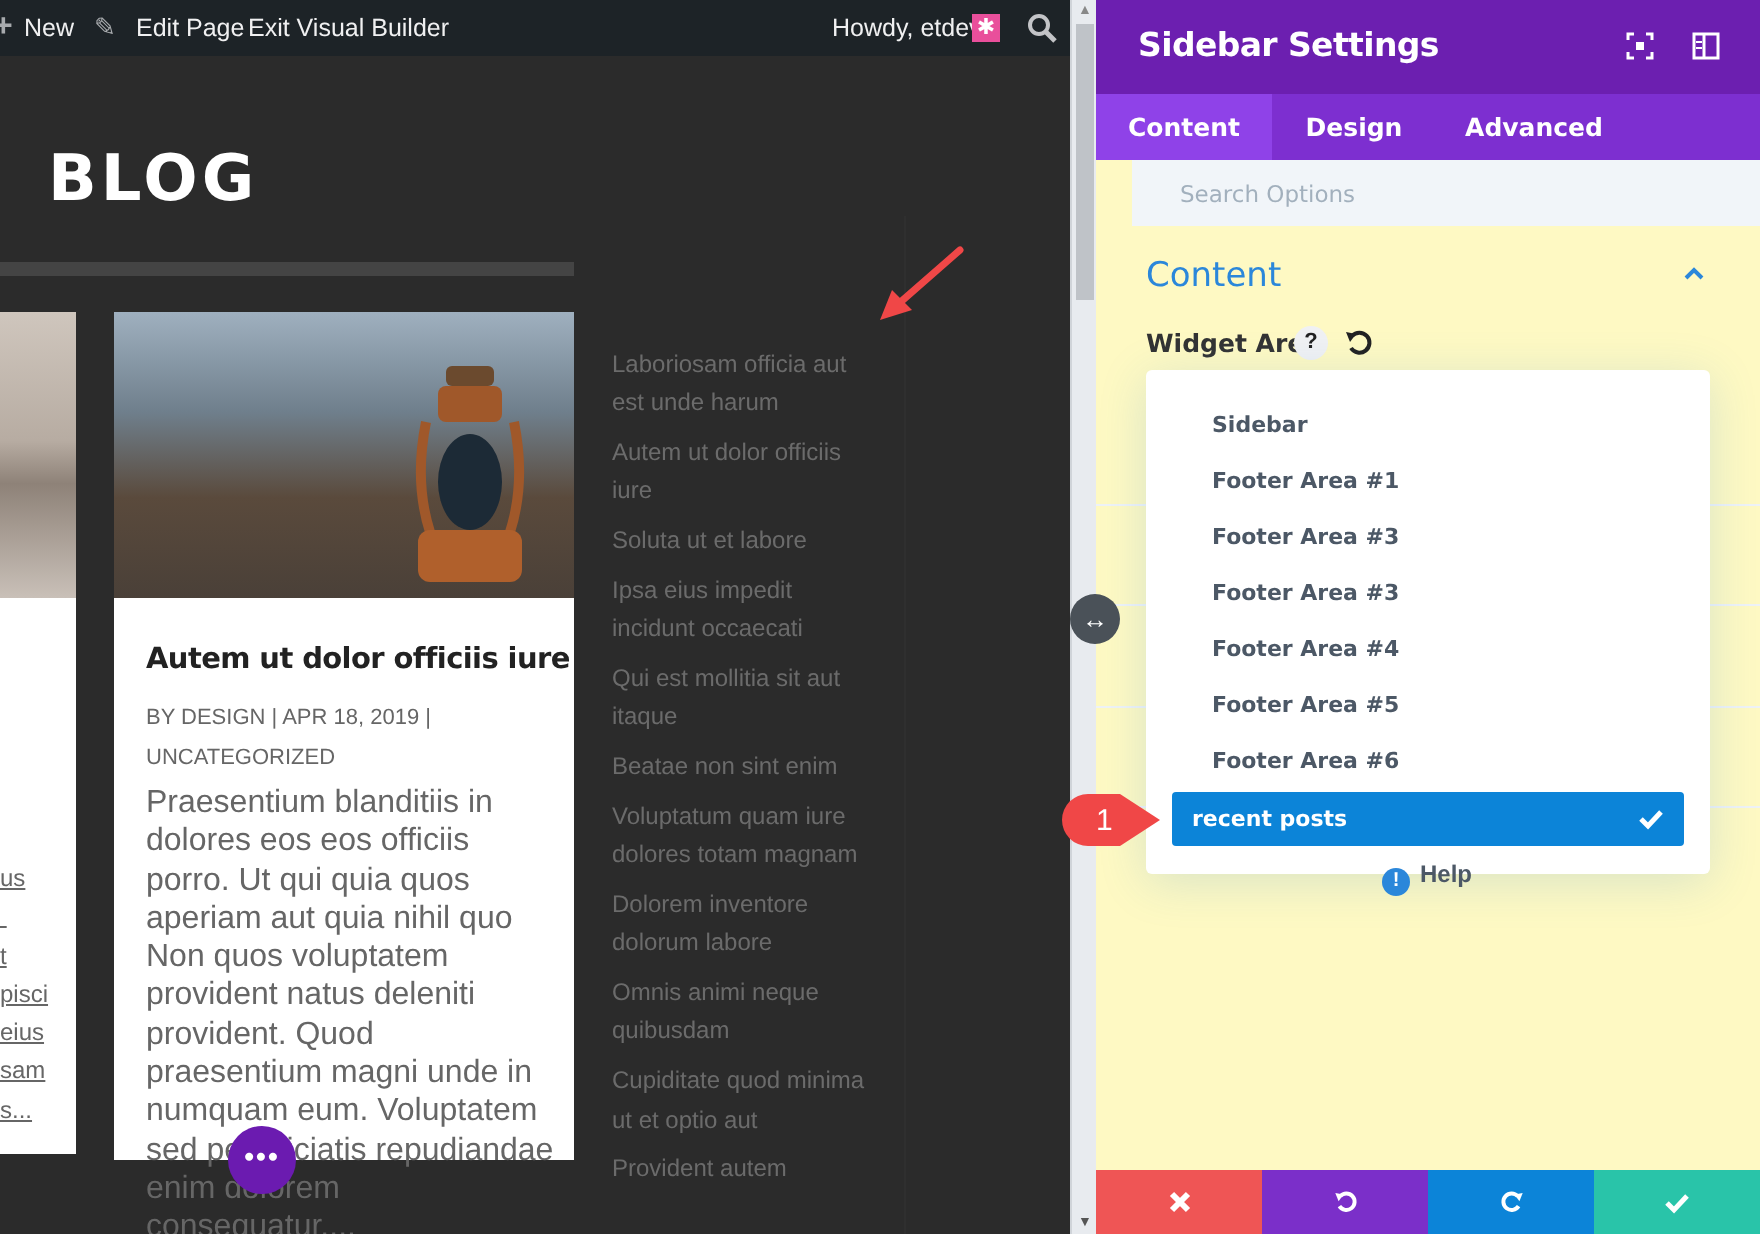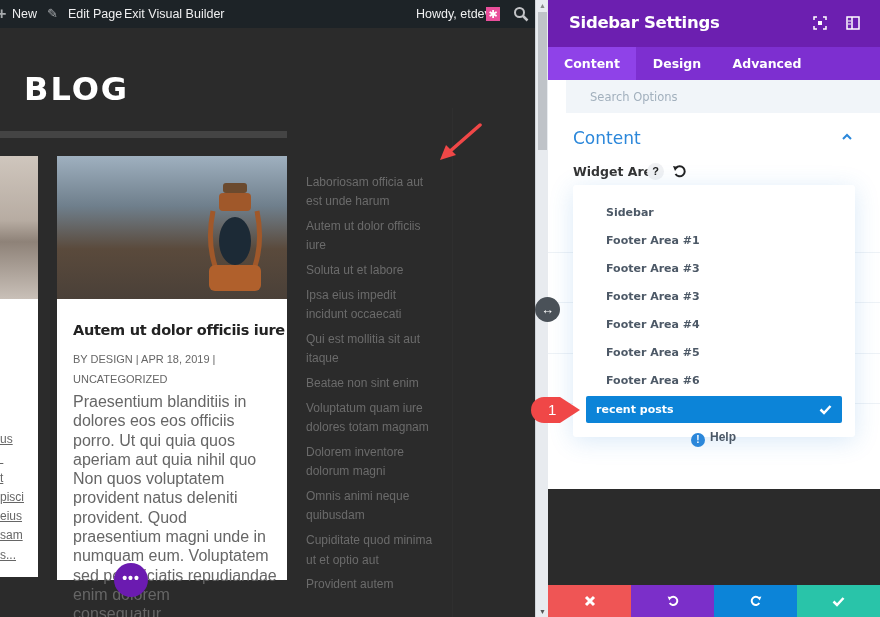--- a/index.html
+++ b/index.html
@@ -40,21 +40,21 @@
   .arrow { position: absolute; left: 438px; top: 95px; width: 48px; height: 70px; }
 
   
   .scrollbar { position: absolute; left: 535px; top: 0; width: 13px; height: 617px; background: #e8ebef; border-left: 1px solid #d0d4d9; }
   .scroll-up { position: absolute; left: 3px; top: 2px; font-size: 7px; color: #888; }
   .scroll-thumb { position: absolute; left: 2px; top: 12px; width: 9px; height: 138px; background: #bfc3c8; }
   .scroll-down { position: absolute; left: 3px; bottom: 2px; font-size: 7px; color: #555; }
   .resize-handle { position: absolute; left: 535px; top: 297px; width: 25px; height: 25px; border-radius: 50%; background: #4a5158; color: #fff; font-size: 13px; text-align: center; line-height: 25px; }
 
   
-  .panel { position: absolute; left: 548px; top: 0; width: 332px; height: 489px; background: #ffffff; }
+  .panel { position: absolute; left: 548px; top: 0; width: 332px; height: 617px; background: #fef9c3; }
   .panel-header { position: absolute; left: 0; top: 0; width: 332px; height: 47px; background: #6c1fb0; }
   .panel-title { position: absolute; left: 21px; top: 13px; color: #fff; font-size: 16.5px; font-weight: bold; font-family: "DejaVu Sans", sans-serif; letter-spacing: -0.3px; }
   .hdr-icon { position: absolute; top: 16px; width: 14px; height: 14px; color: #fff; }
   .tabs { position: absolute; left: 0; top: 47px; width: 332px; height: 33px; background: #7d2fd0; }
   .tab { position: absolute; top: 0; height: 33px; line-height: 33px; color: #fff; font-size: 12.5px; font-weight: bold; text-align: center; font-family: "DejaVu Sans", sans-serif; }
   .tab.active { background: #8f42e8; }
   .searchbar { position: absolute; left: 18px; top: 80px; width: 332px; height: 33px; background: #f1f5f9; }
   .search-input { position: absolute; left: 12px; top: 5px; width: 250px; height: 24px; border: none; background: transparent; font-size: 11.5px; color: #a2b0bd; padding-left: 12px; font-family: "DejaVu Sans", sans-serif; outline: none; }
   .search-input::placeholder { color: #a2b0bd; }
   .filter-btn { position: absolute; left: 270px; top: 4px; width: 58px; height: 25px; background: #dde4ea; border-radius: 11px; color: #4c5866; font-size: 11.5px; font-weight: bold; line-height: 25px; text-align: center; font-family: "DejaVu Sans", sans-serif; margin-left: 48px; }
@@ -136,21 +136,21 @@
     <div class="sep-line"></div>
 
     <div class="widget-list">
       <div class="w">Laboriosam officia aut est unde harum</div>
       <div class="w">Autem ut dolor officiis iure</div>
       <div class="w">Soluta ut et labore</div>
       <div class="w">Ipsa eius impedit incidunt occaecati</div>
       <div class="w">Qui est mollitia sit aut itaque</div>
       <div class="w">Beatae non sint enim</div>
       <div class="w">Voluptatum quam iure dolores totam magnam</div>
-      <div class="w">Dolorem inventore dolorum magni</div>
+      <div class="w">Dolorem inventore dolorum labore</div>
       <div class="w">Omnis animi neque quibusdam</div>
       <div class="w">Cupiditate quod minima ut et optio aut</div>
       <div class="w">Provident autem</div>
     </div>
 
     <svg class="arrow" viewBox="0 0 48 70">
       <line x1="42" y1="2" x2="10" y2="30" stroke="#f04747" stroke-width="3.5" stroke-linecap="round"></line>
       <polygon points="2,37 8,22 18,32" fill="#f04747"></polygon>
     </svg>
 

